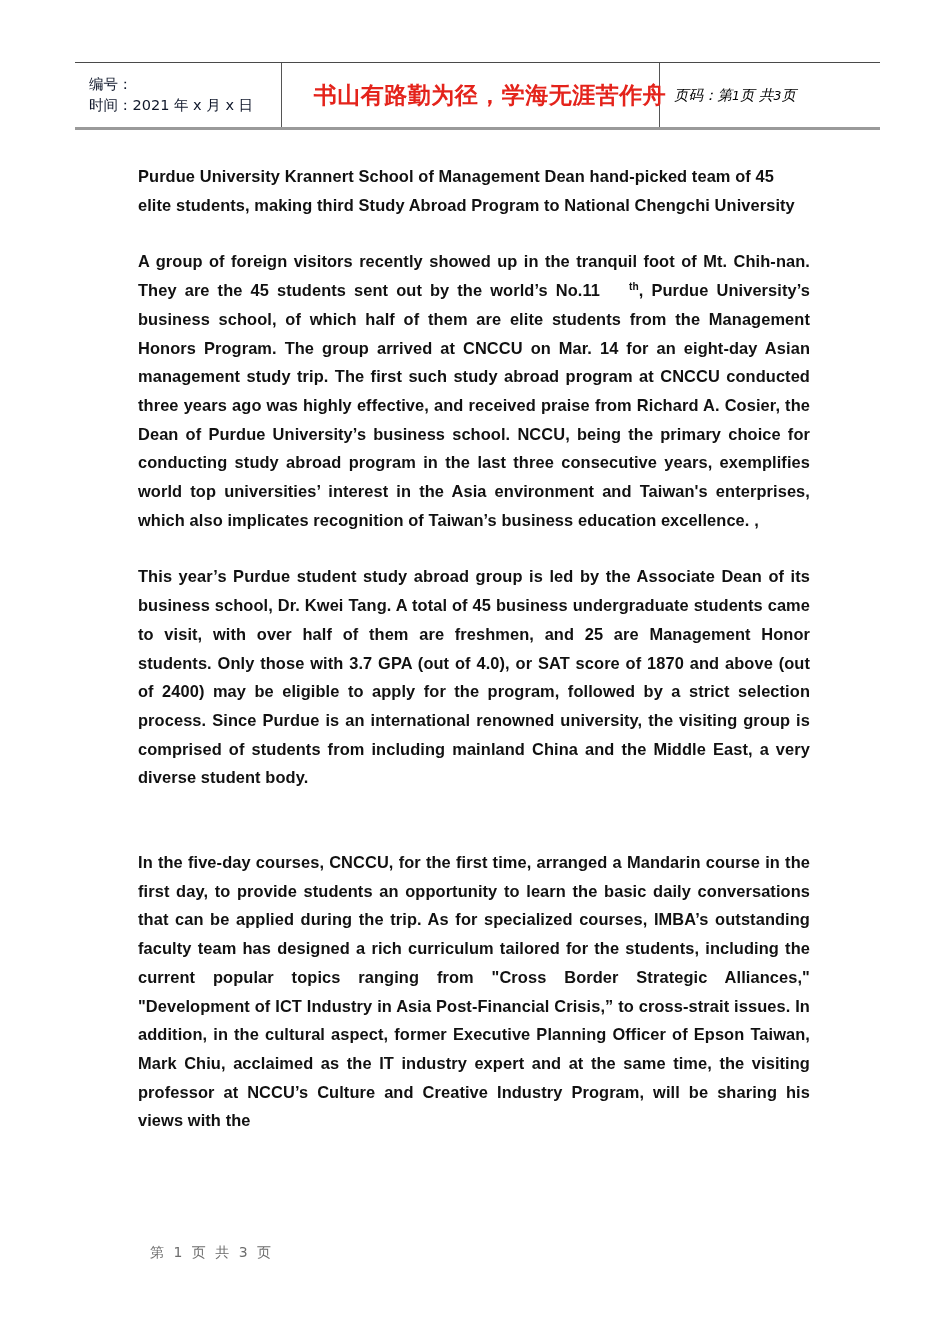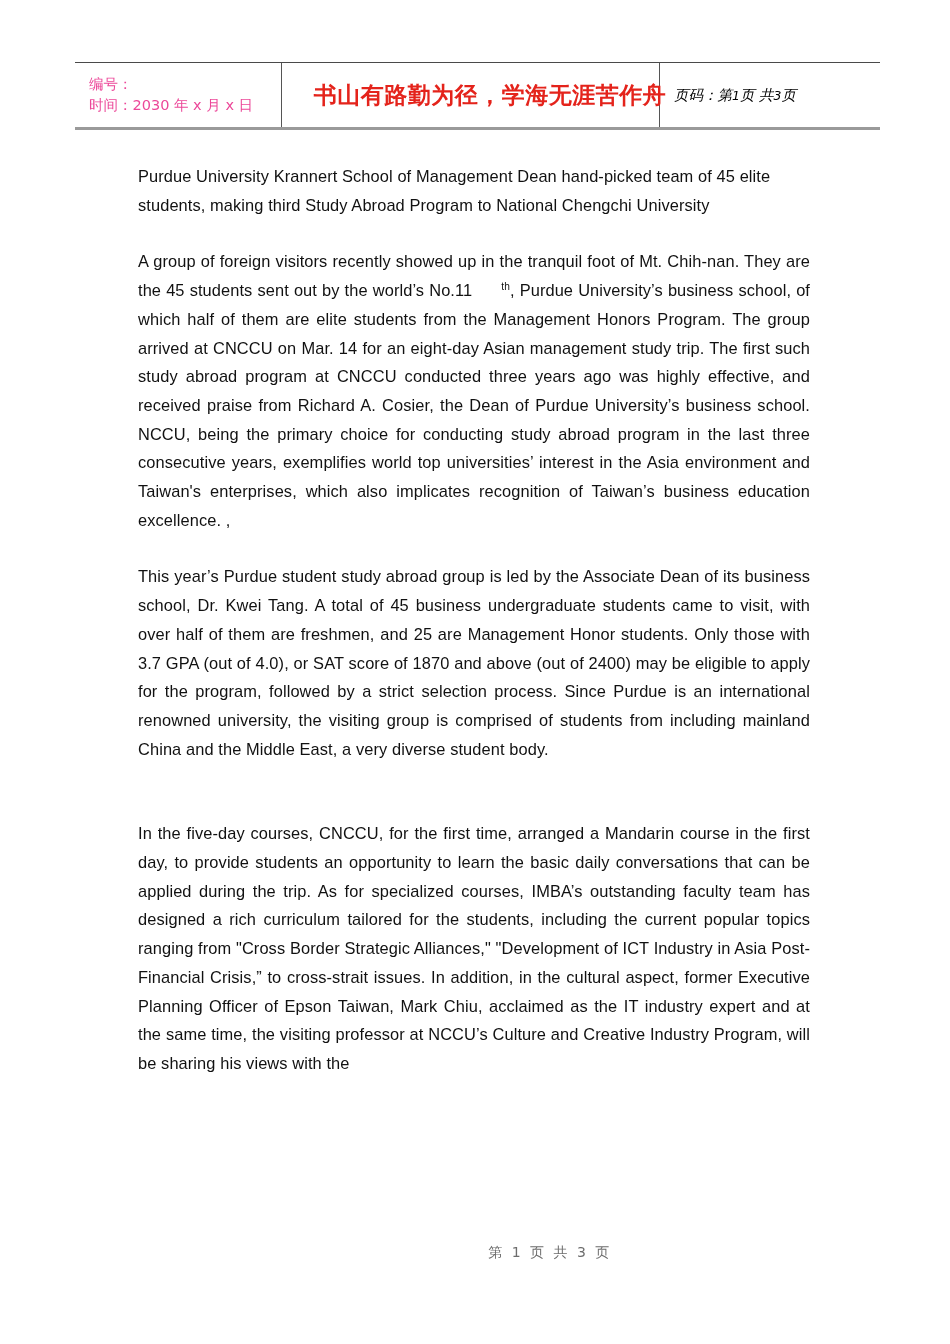--- a/index.html
+++ b/index.html
@@ -58,21 +58,21 @@
   .hdr-cell.right {
     flex: 1;
     padding-left: 14px;
     font-style: italic;
   }
 
   .cn-label {
     font-family: "DejaVu Sans", "Liberation Sans", sans-serif;
     font-size: 14.5px;
     line-height: 1.45;
-    color: #ec4899;
+    color: #0f172a;
     white-space: nowrap;
   }
 
   .slogan {
     font-family: "DejaVu Serif", "Liberation Serif", serif;
     font-weight: bold;
     font-size: 23px;
     letter-spacing: 0.5px;
     white-space: nowrap;
   }
@@ -93,61 +93,62 @@
   }
 
   .para {
     font-size: 16.4px;
     line-height: 28.7px;
     text-align: justify;
     text-justify: inter-word;
     margin: 0 0 0 0;
     color: #111111;
     letter-spacing: 0.1px;
+    font-weight: bold;
   }
   .para.lead {
     text-align: left;
   }
   .gap-sm { height: 28px; }
   .gap-lg { height: 56px; }
 
   sup.ord {
     font-size: 0.62em;
     vertical-align: super;
     line-height: 0;
     padding-left: 29px;
   }
 
   
   .footer {
     position: absolute;
     left: 0;
     top: 1243px;
     width: 950px;
-    text-align: center;
+    text-align: left;
   }
   .footer-text {
     font-family: "DejaVu Sans", "Liberation Sans", sans-serif;
     font-size: 14px;
     color: #6d6d6d;
     letter-spacing: 2.5px;
     display: inline-block;
     margin-left: 150px;
   }
 </style>
 </head>
 <body>
 
 <div class="page">
 
   <div class="header-band">
 
     <div class="hdr-cell left">
       <div class="cn-label">编号：</div>
-      <div class="cn-label">时间：2030 年 x 月 x 日</div>
+      <div class="cn-label">时间：2021 年 x 月 x 日</div>
     </div>
 
     <div class="hdr-cell mid">
       <div class="slogan" id="slogan" style="color: rgb(228, 35, 27); margin-left: 39px;">书山有路勤为径，学海无涯苦作舟</div>
     </div>
 
     <div class="hdr-cell right">
       <div class="pagecode"><span>页码：第</span><span class="num">1</span><span>页 共</span><span class="num">3</span><span>页</span></div>
     </div>
 

